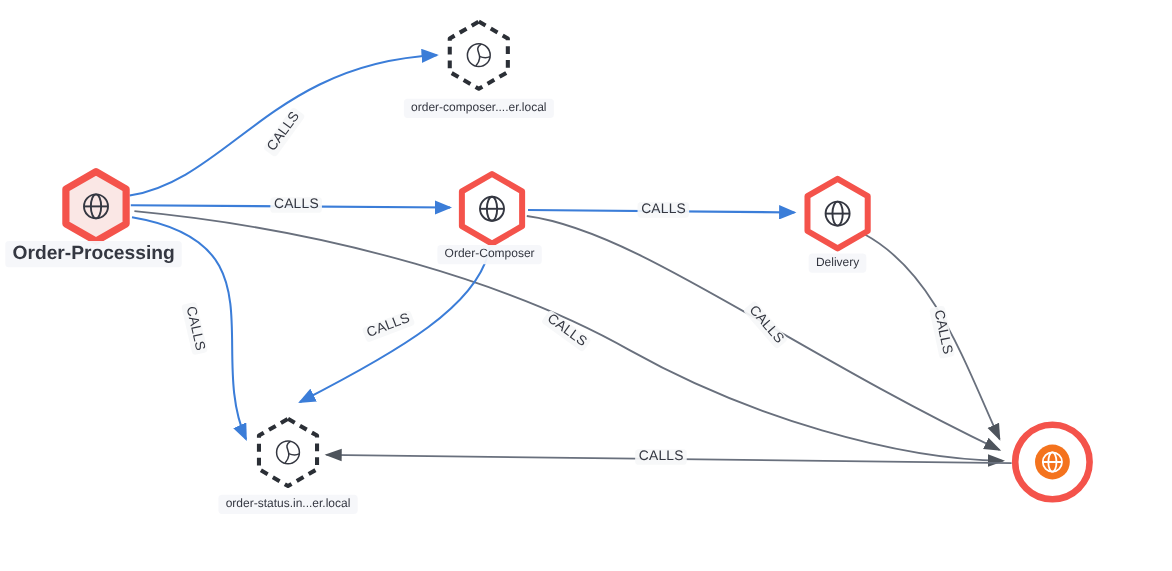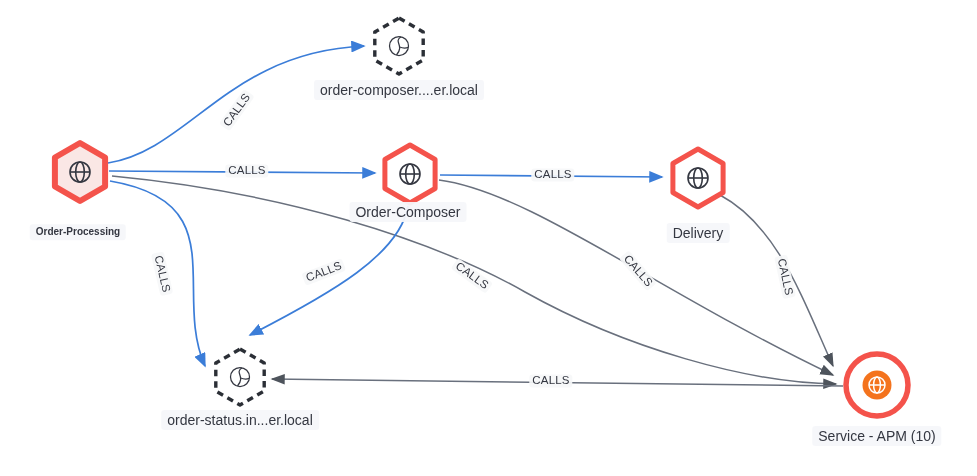--- a/index.html
+++ b/index.html
@@ -14,24 +14,24 @@
   .lbl{
     position:absolute;
     transform:translate(-50%,-50%) rotate(var(--r,0deg));
     white-space:nowrap;
     color:#343741;
     background:rgba(245,247,250,0.95);
     border-radius:3px;
     line-height:1.15;
   }
   .node-lbl{
-    font-size:14px;
+    font-size:10px;
     padding:2px 6px;
   }
-  .node-lbl.bold{font-weight:700;font-size:10px;margin-top:20px;}
+  .node-lbl.bold{font-weight:700;font-size:16px;}
   .edge-lbl{
     font-size:11.5px;
     letter-spacing:.2px;
     padding:0px 3px;
     background:rgba(246,247,249,0.92);
   }
   .edge{fill:none;}
   .edge.blue{stroke:#3b7dd8;stroke-width:1.7;}
   .edge.gray{stroke:#69707d;stroke-width:1.5;}
   .hex-solid{stroke:#f4534b;fill:#ffffff;stroke-width:5;stroke-linejoin:round;}
@@ -128,17 +128,16 @@
   <div class="lbl edge-lbl" style="left:472px;top:276px;--r:36deg;">CALLS</div>
   <div class="lbl edge-lbl" style="left:553px;top:175px;--r:0deg;">CALLS</div>
   <div class="lbl edge-lbl" style="left:324px;top:272px;--r:-21deg;">CALLS</div>
   <div class="lbl edge-lbl" style="left:638px;top:271px;--r:49deg;">CALLS</div>
   <div class="lbl edge-lbl" style="left:785px;top:277px;--r:78deg;">CALLS</div>
   <div class="lbl edge-lbl" style="left:551px;top:381px;--r:0deg;">CALLS</div>
 
   <div class="lbl node-lbl bold" style="left:78px;top:212px;">Order-Processing</div>
   <div class="lbl node-lbl" style="left:399px;top:90px;">order-composer....er.local</div>
   <div class="lbl node-lbl" style="left:408px;top:212px;text-align:center;">Order-Composer</div>
-  <div class="lbl node-lbl" style="left:698px;top:233px;">Delivery</div>
+  <div class="lbl node-lbl" style="left:698px;top:219px;">Delivery</div>
   <div class="lbl node-lbl" style="left:240px;top:420px;text-align:center;">order-status.in...er.local</div>
-  <div class="lbl node-lbl" style="left:877px;top:436px;">Service - APM (10)</div>
 
 </div>
 
 </body></html>

